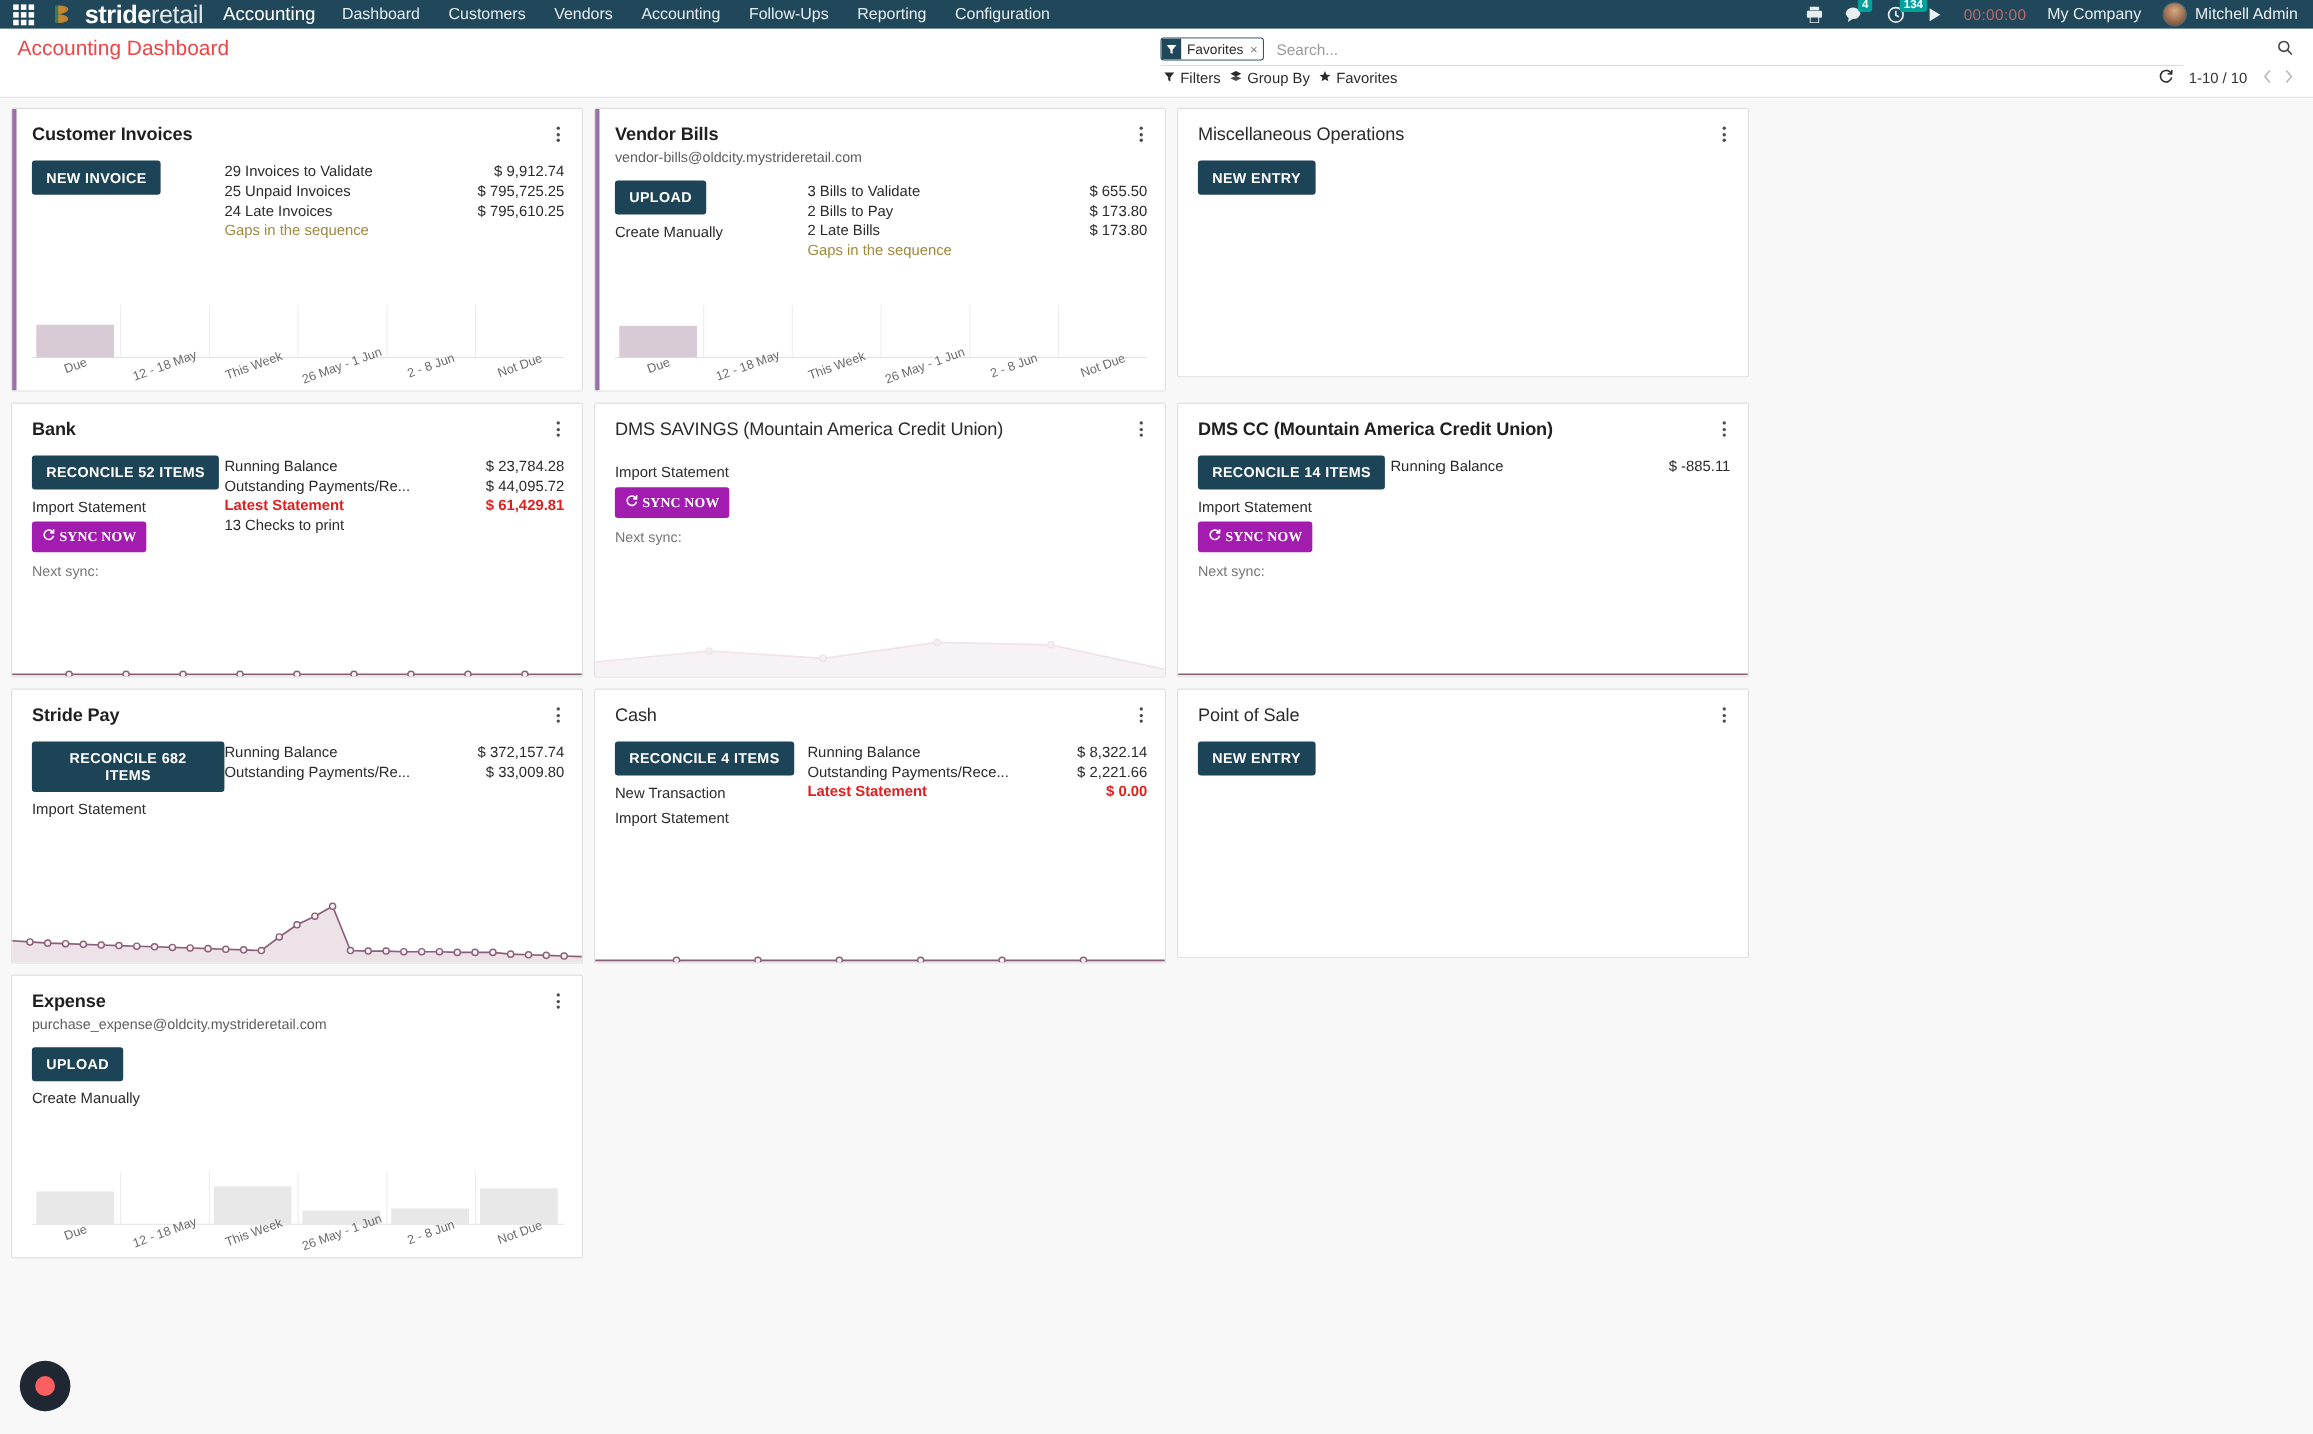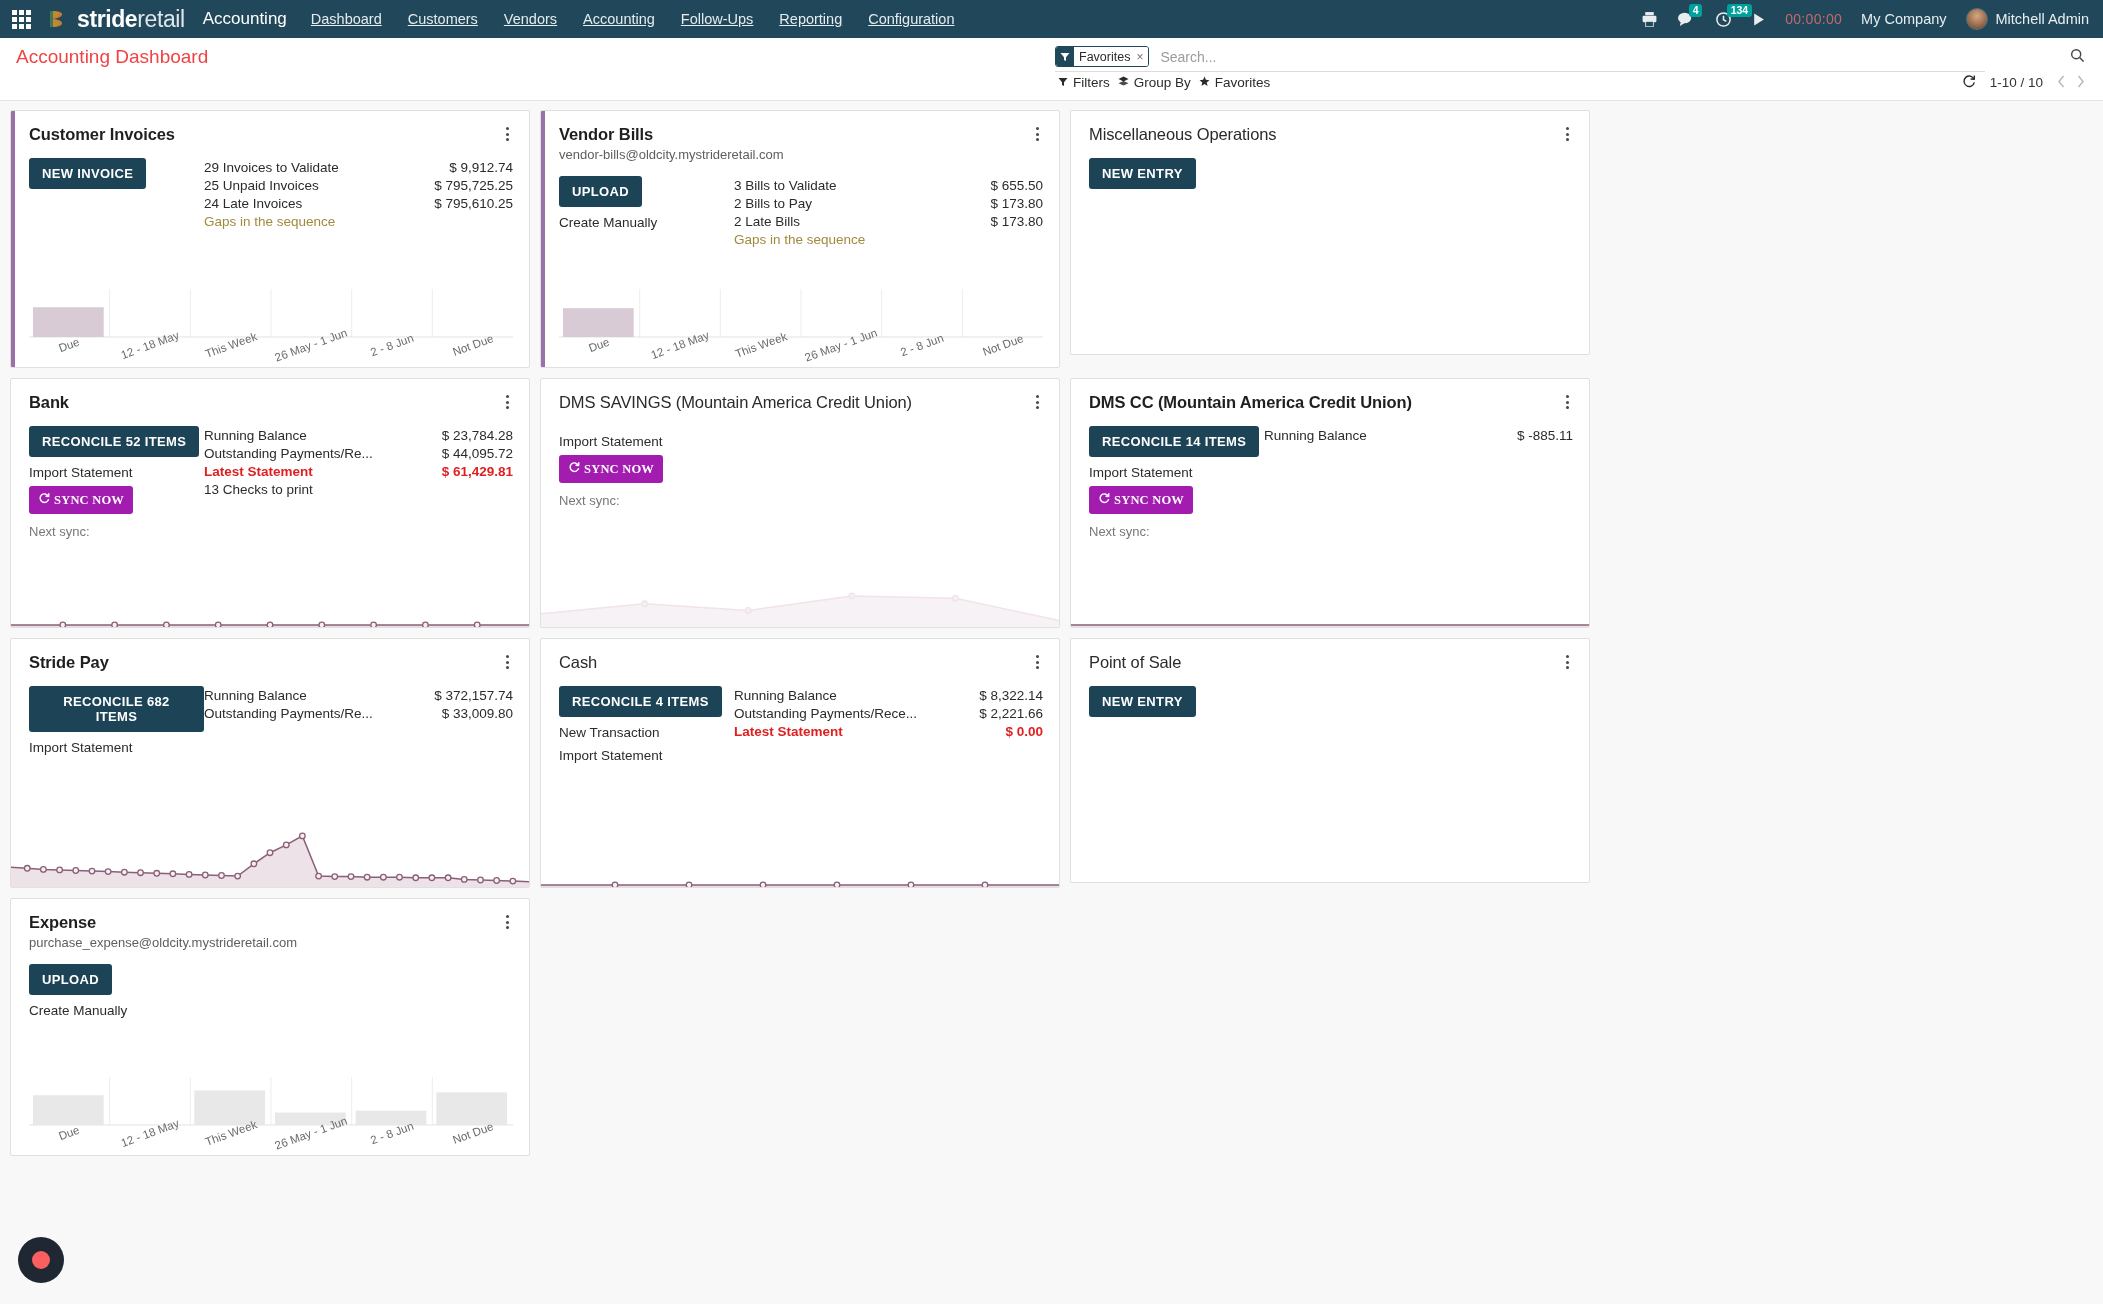--- a/index.html
+++ b/index.html
@@ -5,21 +5,21 @@
   * { box-sizing: border-box; margin: 0; padding: 0; }
   html, body {
     width: 2103px; height: 1304px;
     background: #f8f8f8;
     font-family: "Liberation Sans", sans-serif;
     overflow: hidden;
   }
 
   
   .navbar {
-    height: 38px;
+    height: 26px;
     background: #21485a;
     display: flex;
     align-items: center;
     padding: 0 14px 0 8px;
     color: #e8eef0;
     font-size: 15.5px;
     position: relative;
   }
   .apps-grid {
     width: 26px; height: 26px;
@@ -32,21 +32,21 @@
   }
   .apps-grid i { background: #ffffff; display: block; width: 5px; height: 5px; }
   .brand {
     display: flex; align-items: center; gap: 7px;
     margin-right: 18px; cursor: pointer;
   }
   .brand-mark { width: 26px; height: 26px; position: relative; }
   .brand-text { font-size: 23px; letter-spacing: -0.4px; font-weight: 700; color:#fff; }
   .brand-text .thin { font-weight: 400; color: #dfe7ea; }
   .app-name { font-size: 17px; color: #ffffff; margin-right: 24px; cursor: pointer; }
-  .menu-links { display: flex; align-items: center; gap: 26px; text-decoration: underline; }
+  .menu-links { display: flex; align-items: center; gap: 26px; }
   .menu-links .mlink { cursor: pointer; color: #e4ecef; font-size: 14.5px; white-space: nowrap;}
   .nav-right {
     margin-left: auto;
     display: flex; align-items: center; gap: 19px;
     font-size: 14.5px;
   }
   .nav-icon { position: relative; cursor: pointer; display:flex; align-items:center; }
   .badge {
     position: absolute; top: -7px; left: 12px;
     background: #00a09d; color: #fff;

